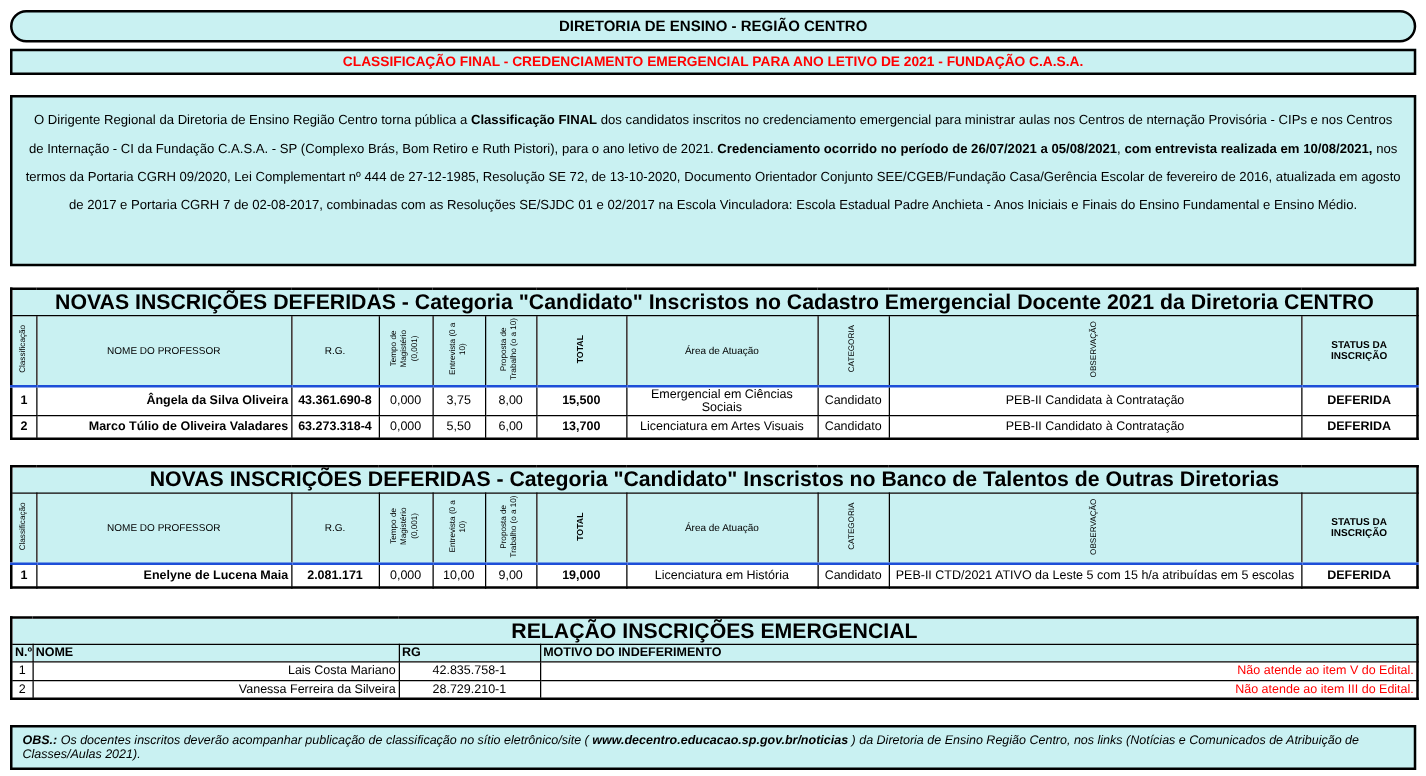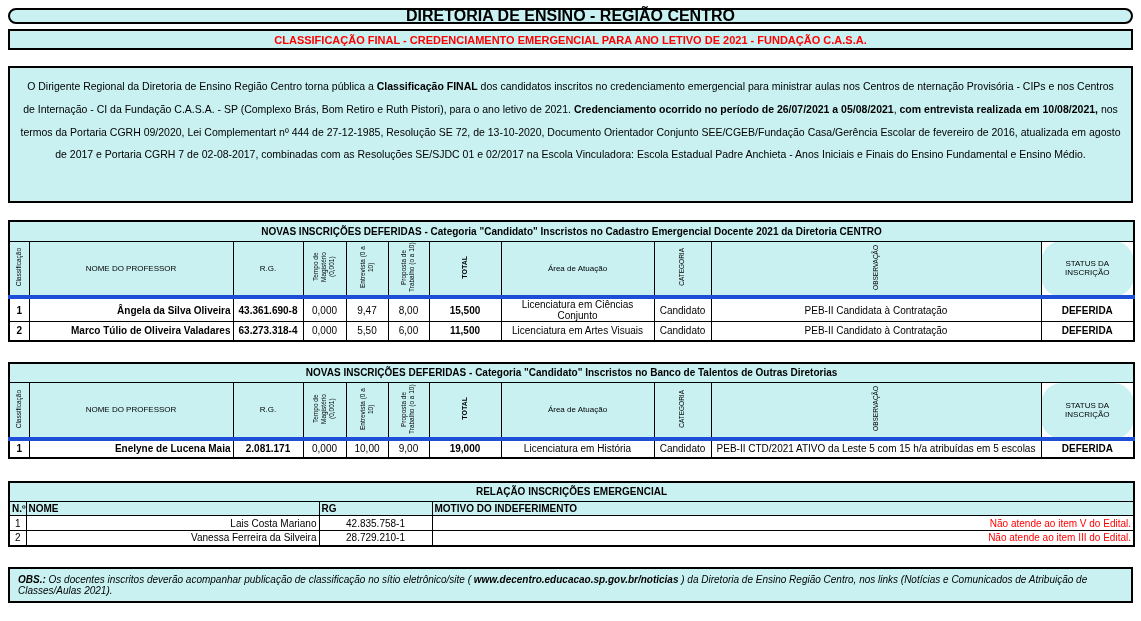--- a/index.html
+++ b/index.html
@@ -8,55 +8,55 @@
     background:#ffffff; color:#000;
     font-family:"Liberation Sans", sans-serif;
   }
   .page { padding:8px; }
   .box {
     border:2px solid #000;
     background:var(--c-band_bg, #c9f1f2);
     box-sizing:border-box;
   }
   .band-title {
-    height:16px; display:flex; align-items:center; justify-content:center;
-    font-weight:bold; font-size:16px;border-radius:13px;
+    height:26px; display:flex; align-items:center; justify-content:center;
+    font-weight:bold; font-size:12px;border-radius:13px;
   }
   .band-sub {
     height:21px; margin-top:5px;
     display:flex; align-items:center; justify-content:center;
     font-weight:bold; font-size:11px; color:var(--c-red, #ff0000);
   }
   .intro {
     margin-top:16px; height:137px;
     font-size:10.5px; text-align:center;
     padding:7px 10px 0 10px; line-height:22.8px;
   }
   .intro b { font-weight:bold; }
 
   table {
     border-collapse:collapse; table-layout:fixed;
     width:1125px; border:2px solid #000;
   }
   td { border:1px solid #000; overflow:hidden; box-sizing:border-box; padding:0 2px; }
   .t-title td {
     background:var(--c-band_bg, #c9f1f2); font-weight:bold; text-align:center;
-    font-size:10px; height:20px;
+    font-size:17px; height:20px;
   }
   .t-head td {
     background:var(--c-band_bg, #c9f1f2); text-align:center; vertical-align:middle;
-    font-size:8px; height:56px; border-bottom:4px solid #1d4ed8;
+    font-size:8px; height:56px; border-bottom:2px solid #1d4ed8;
   }
   .rot {
     writing-mode:vertical-rl; transform:rotate(180deg);
     font-size:6.5px; line-height:1.25; max-height:52px;
     display:inline-block; white-space:normal;
   }
   .rot.b { font-weight:bold; font-size:7px; }
-  .small-head { font-size:7px; font-weight:normal;border-radius:21px; }
+  .small-head { font-size:7px; font-weight:bold; }
   .t-row td { background:#fff; font-size:10px; height:19px; }
   .c { text-align:center; }
   .l { text-align:right; padding-left:4px; }
   .b { font-weight:bold; }
   .red { color:var(--c-red, #ff0000); }
   .tbl1 { margin-top:17px; }
   .tbl2 { margin-top:20px; }
   .tbl3 { margin-top:22px; }
   .t3-head td { background:var(--c-band_bg, #c9f1f2); font-weight:bold; font-size:10px; height:14px; }
   .t3-row td { background:#fff; font-size:10px; height:15px; }
@@ -107,36 +107,36 @@
       <td>Área de Atuação</td>
       <td><span class="rot">CATEGORIA</span></td>
       <td><span class="rot">OBSERVAÇÃO</span></td>
       <td class="small-head">STATUS DA INSCRIÇÃO</td>
     </tr>
     <tr class="t-row">
       <td class="c b">1</td>
       <td class="l b">Ângela da Silva Oliveira</td>
       <td class="c b">43.361.690-8</td>
       <td class="c">0,000</td>
-      <td class="c">9,47</td>
+      <td class="c">3,75</td>
       <td class="c">8,00</td>
       <td class="c b">15,500</td>
-      <td class="c">Licenciatura em Ciências Conjunto</td>
+      <td class="c">Emergencial em Ciências Sociais</td>
       <td class="c">Candidato</td>
       <td class="c">PEB-II Candidata à Contratação</td>
       <td class="c b">DEFERIDA</td>
     </tr>
     <tr class="t-row">
       <td class="c b">2</td>
       <td class="l b">Marco Túlio de Oliveira Valadares</td>
       <td class="c b">63.273.318-4</td>
       <td class="c">0,000</td>
       <td class="c">5,50</td>
       <td class="c">6,00</td>
-      <td class="c b">11,500</td>
+      <td class="c b">13,700</td>
       <td class="c">Licenciatura em Artes Visuais</td>
       <td class="c">Candidato</td>
       <td class="c">PEB-II Candidato à Contratação</td>
       <td class="c b">DEFERIDA</td>
     </tr>
   </tbody>
     </table>
 
   <table class="tbl2">
     <colgroup>

